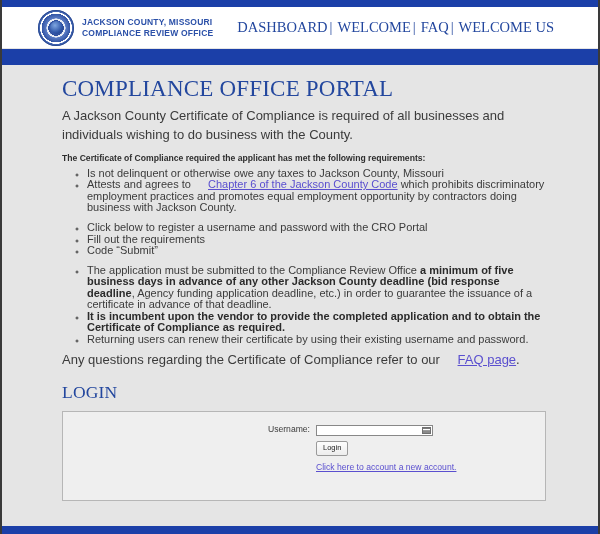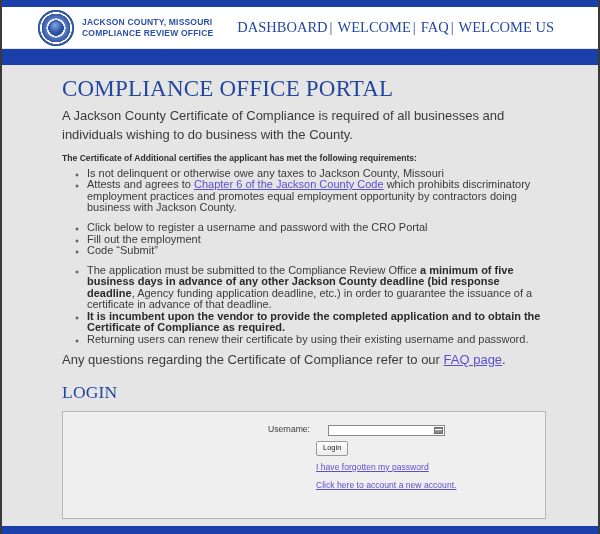--- a/index.html
+++ b/index.html
@@ -159,20 +159,21 @@
     line-height: 11.4px;
     color: #3b3b3b;
   }
   ul.bul li::marker { font-size: 8px; }
 
   .tight { margin-bottom: 9px; }
 
   a.inline-link {
     color: #5a4fcf;
     text-decoration: underline;
+    margin-left: 14px;
   }
   b { color: #2b2b2b; }
 
   p.closing {
     margin: 2px 0 0 0;
     font-size: 13px;
     line-height: 11.8px;
   }
 
   h2.login-title {
@@ -194,21 +195,21 @@
   }
   .form-row {
     display: flex;
     align-items: center;
     justify-content: flex-start;
     margin-bottom: 5px;
   }
   .form-label {
     width: 247px;
     text-align: right;
-    padding-right: 18px;
+    padding-right: 6px;
     font-size: 8.6px;
     color: #3b3b3b;
   }
   .field {
     position: relative;
     width: 117px;
     height: 11px;
     background: #ffffff;
     border: 1px solid #888888;
     box-sizing: border-box;
@@ -301,29 +302,29 @@
   </div>
 
   <div class="band"></div>
 
   <div class="content">
 
     <h1 class="portal-title">COMPLIANCE OFFICE PORTAL</h1>
 
     <p class="lead">A Jackson County Certificate of Compliance is required of all businesses and individuals wishing to do business with the County.</p>
 
-    <div class="sec-head">The Certificate of Additional certifies the applicant has met the following requirements:</div>
+    <div class="sec-head">The Certificate of Compliance required the applicant has met the following requirements:</div>
     <ul class="bul tight">
       <li>Is not delinquent or otherwise owe any taxes to Jackson County, Missouri</li>
       <li><span>Attests and agrees to </span><a class="inline-link" href="#">Chapter 6 of the Jackson County Code</a><span> which prohibits discriminatory employment practices and promotes equal employment opportunity by contractors doing business with Jackson County.</span></li>
     </ul>
 
     <ul class="bul tight">
       <li>Click below to register a username and password with the CRO Portal</li>
-      <li>Fill out the employment</li>
+      <li>Fill out the requirements</li>
       <li>Code “Submit”</li>
     </ul>
 
     <ul class="bul">
       <li><span>The application must be submitted to the Compliance Review Office </span><b>a minimum of five  business days in advance of any other Jackson County deadline (bid response deadline</b><span>, Agency funding application deadline, etc.) in order to guarantee the issuance of a certificate in advance of that deadline.</span></li>
       <li><b>It is incumbent upon the vendor to provide the completed application and to obtain the Certificate of Compliance as required.</b></li>
       <li>Returning users can renew their certificate by using their existing username and password.</li>
     </ul>
 
     <p class="closing"><span>Any questions regarding the Certificate of Compliance refer to our </span><a class="inline-link" href="#">FAQ page</a><span>.</span></p>
@@ -339,24 +340,20 @@
           <span class="autofill-icon"></span>
         </div>
       </div>
 
 
       <div class="btn-row">
         <div class="btn-spacer"></div>
         <button class="login-btn" type="button">Login</button>
       </div>
 
-      <div class="link-row">
-        <div class="link-spacer"></div>
-        <a class="form-link" href="#">I have forgotten my password</a>
-      </div>
 
       <div class="link-row">
         <div class="link-spacer"></div>
         <a class="form-link" href="#">Click here to account a new account.</a>
       </div>
 
     </div>
 
   </div>
 

